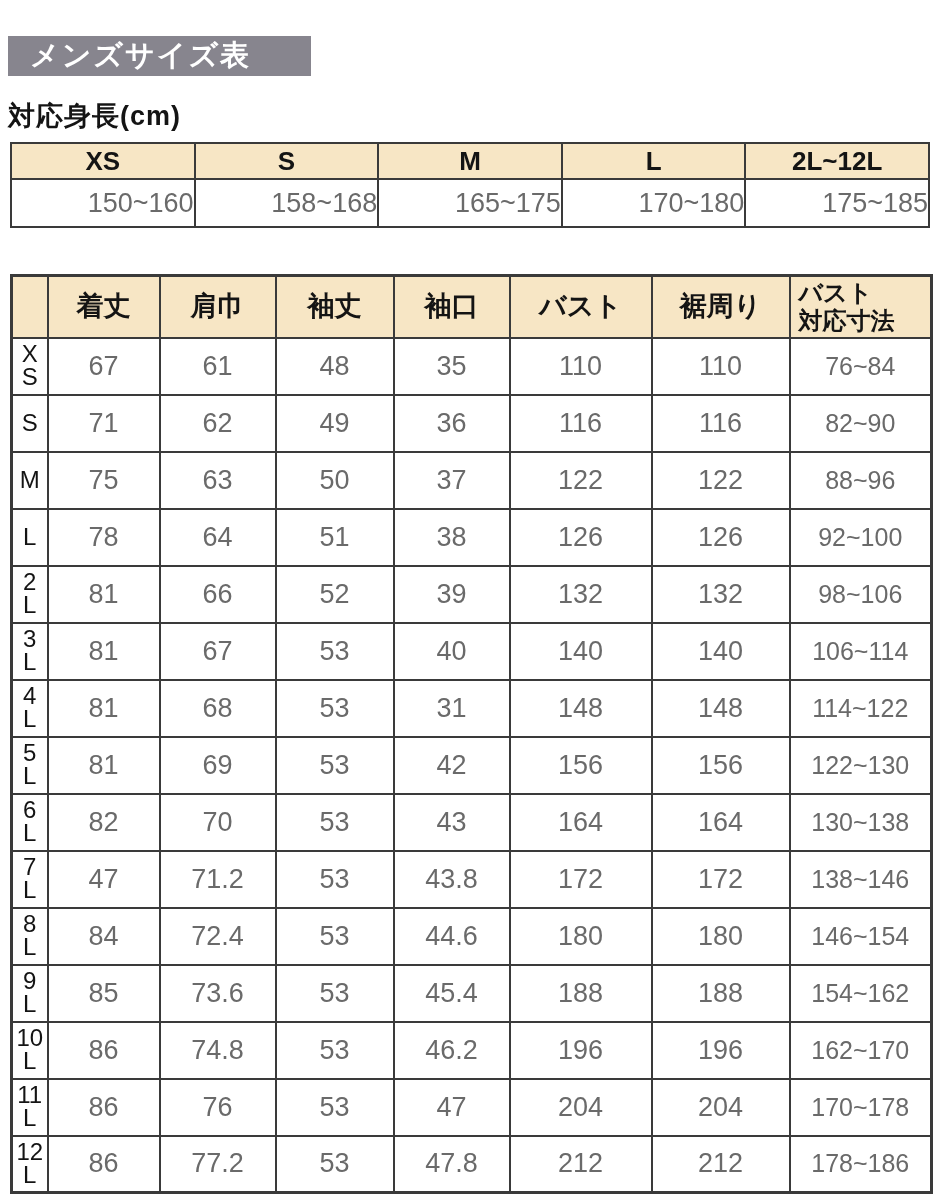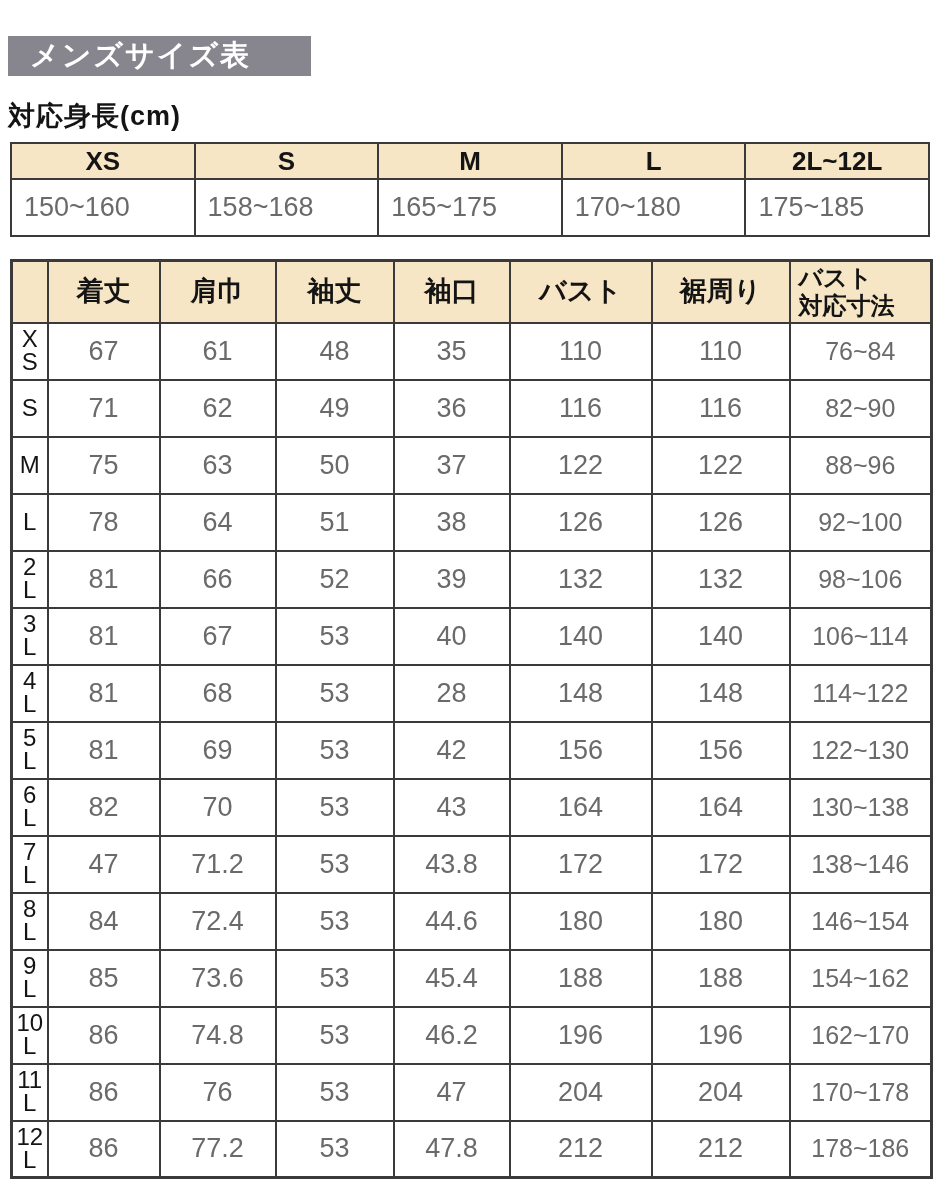--- a/index.html
+++ b/index.html
@@ -33,23 +33,23 @@
   .height-table{width:920px;}
   .height-table th{
     background:var(--header-bg);
     border:2px solid var(--border);
     height:36px;font-size:26px;font-weight:bold;color:var(--label-text);
     text-align:center;padding:0;
   }
   .height-table td{
     border:2px solid var(--border);
     height:48px;font-size:27px;color:var(--value-text);
-    text-align:left;padding:12px;
-  }
-  .size-table{width:920px;margin-top:22px;border:3px solid var(--border);}
+    text-align:right;padding:0;
+  }
+  .size-table{width:920px;margin-top:46px;border:3px solid var(--border);}
   .size-table th,.size-table td{
     border:2px solid var(--border);
     text-align:center;vertical-align:middle;padding:0;
   }
   .size-table thead th{
     background:var(--header-bg);
     height:62px;font-size:27px;font-weight:bold;color:var(--label-text);
     white-space:pre-line;line-height:1.15;
   }
   .size-table thead th.last-col{font-size:24px;text-align:left;padding-left:8px;}
@@ -181,21 +181,21 @@
           <td>140</td>
           <td>140</td>
           <td class="last-col">106~114</td>
         </tr>
         <tr>
           <th class="rowlabel">4
 L</th>
           <td>81</td>
           <td>68</td>
           <td>53</td>
-          <td>28</td>
+          <td>31</td>
           <td>148</td>
           <td>148</td>
           <td class="last-col">114~122</td>
         </tr>
         <tr>
           <th class="rowlabel">5
 L</th>
           <td>81</td>
           <td>69</td>
           <td>53</td>

